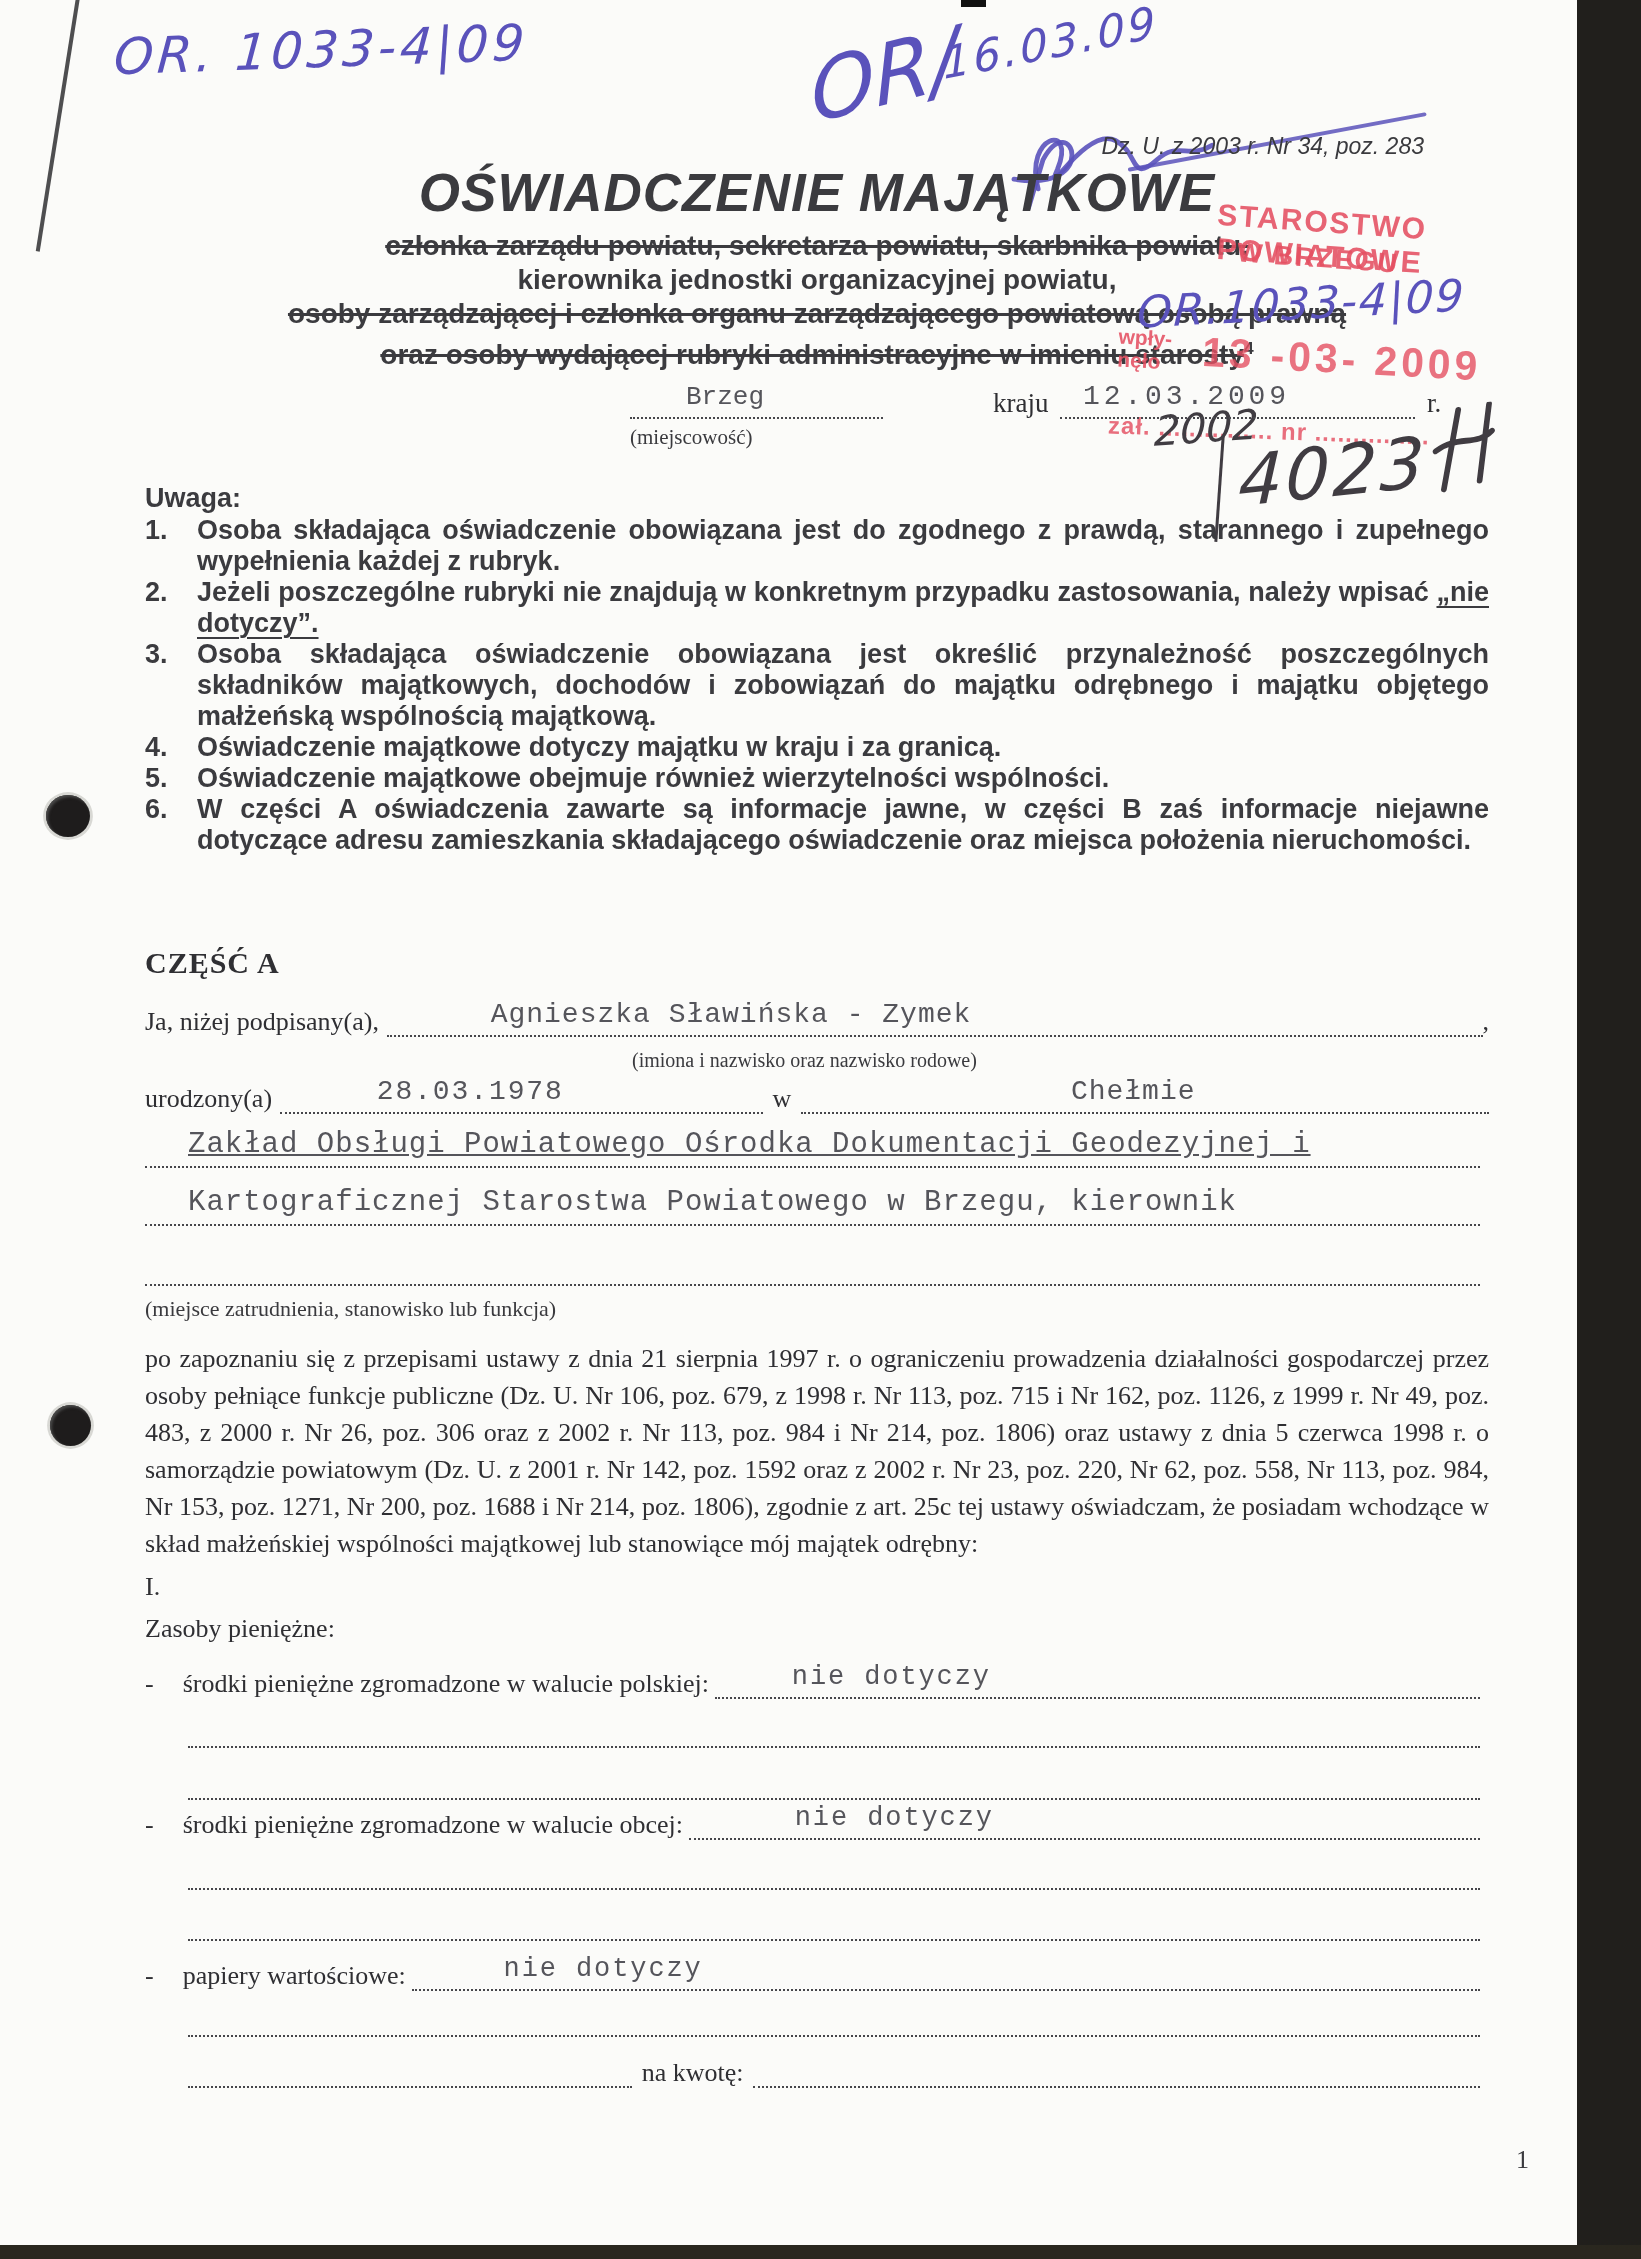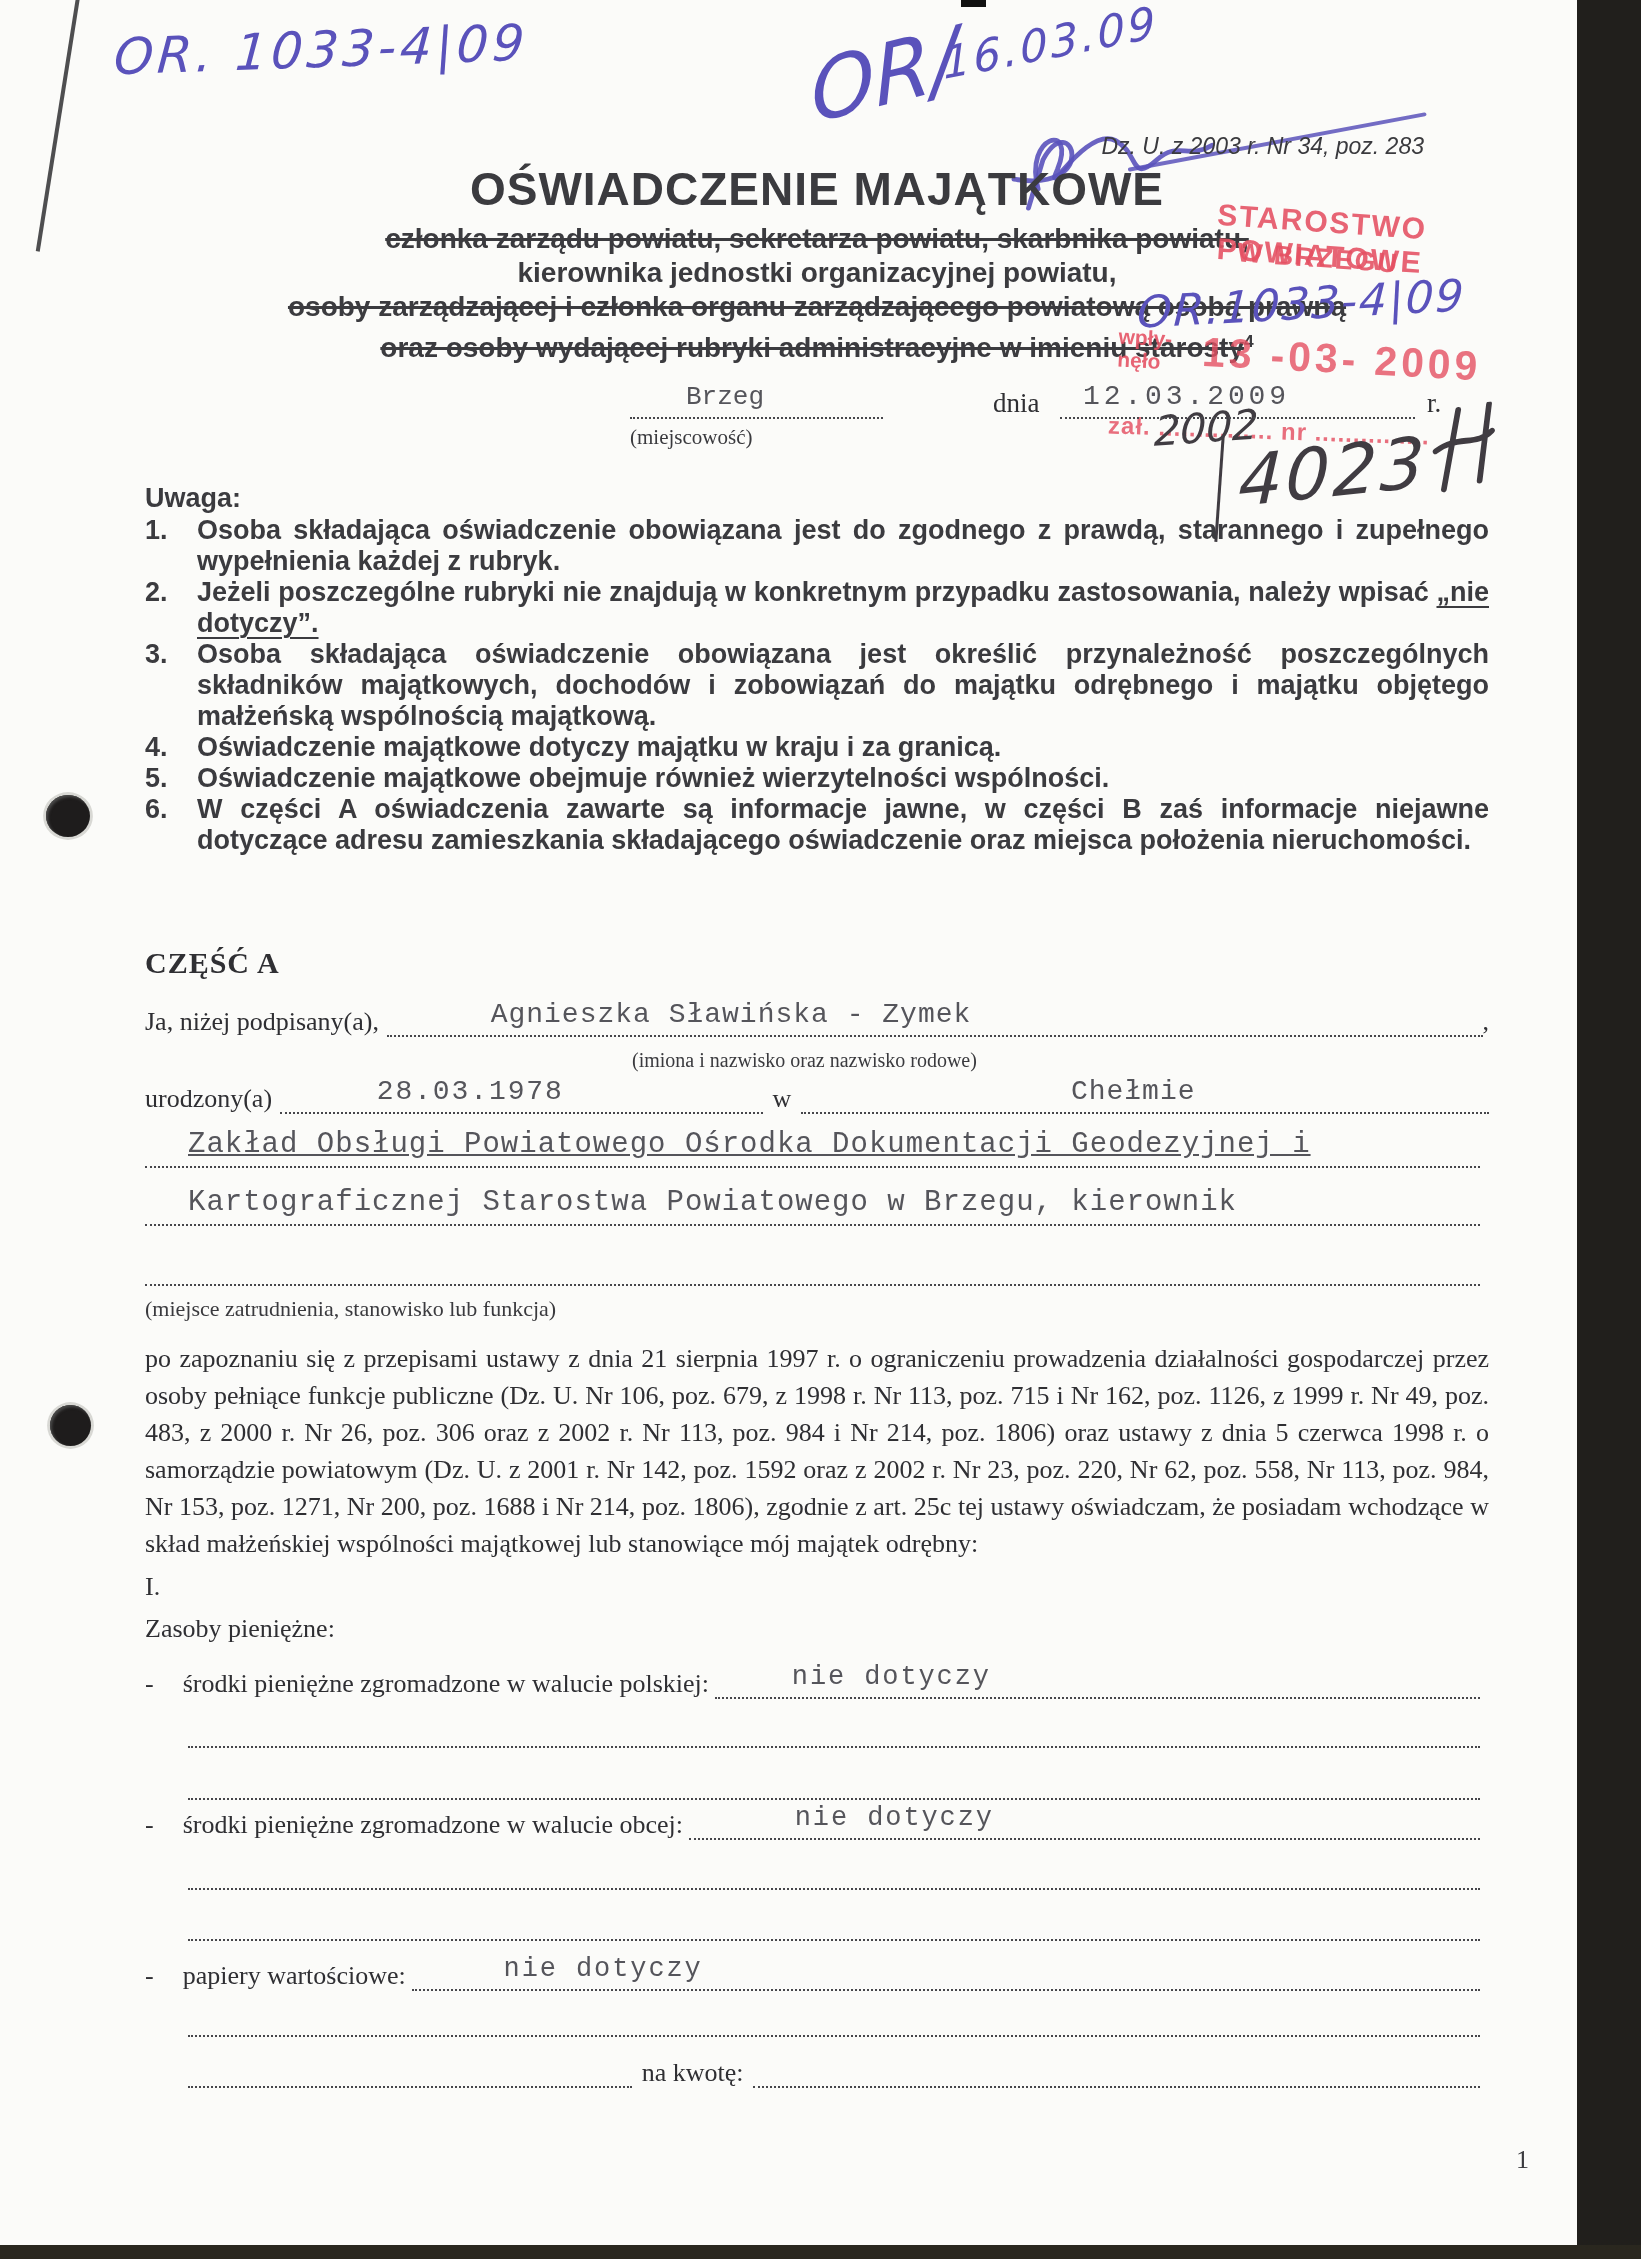--- a/index.html
+++ b/index.html
@@ -13,22 +13,22 @@
   .hole{border-radius:50%;background:#1e1c1c;box-shadow:0 0 0 2.9px #d8d8d4, inset 1.9px 1.9px 2.9px #4a4a4a;}
   .hole1{left:46px;top:795px;width:44px;height:42px;}
   .hole2{left:50px;top:1405px;width:41px;height:41px;}
   .pen-corner{left:56px;top:-5.8px;width:3.9px;height:259px;background:#4e4e50;transform:rotate(9deg);}
   .top-mark{left:961px;top:0;width:25px;height:6.8px;background:#111;}
 
   
   .legal-ref{right:217px;top:133px;font-style:italic;font-size:23px;color:#3a3a3e;
              font-family:"Liberation Sans",sans-serif;}
   .title-block{left:145px;top:162px;width:1344px;text-align:center;color:#3b3b3f;}
-  .doc-title{font-family:"Liberation Sans",sans-serif;font-weight:bold;font-size:46px;
-             letter-spacing:1px;margin:0 0 5.8px 0;}
+  .doc-title{font-family:"Liberation Sans",sans-serif;font-weight:bold;font-size:53px;
+             letter-spacing:1px;margin:0 0 5.8px 0;font-style:italic;}
   .sub{font-family:"Liberation Sans",sans-serif;font-weight:bold;font-size:28px;line-height:34px;margin:0;}
   .struck{text-decoration:line-through;text-decoration-thickness:2.9px;}
   .sup{font-size:17.4px;vertical-align:super;text-decoration:none;display:inline-block;}
 
   
   .stamp{color:#e55062;font-family:"Liberation Sans",sans-serif;font-weight:bold;opacity:.88;}
   .stamp-l1{left:1118px;top:205px;width:406px;font-size:30px;letter-spacing:1.9px;transform:rotate(4deg);text-align:center;}
   .stamp-l2{left:1212px;top:243px;width:212px;font-size:27px;letter-spacing:1.9px;transform:rotate(4deg);text-align:center;}
   .stamp-wply{left:1118px;top:326px;font-size:21px;line-height:23px;transform:rotate(3deg);}
   .stamp-date{left:1202px;top:336px;font-size:41px;letter-spacing:3.9px;transform:rotate(3deg);opacity:.8;}
@@ -119,21 +119,21 @@
 
   <div class="abs hw-dark hw-zal">2002</div>
   <div class="abs hw-tail"></div>
 
   <div class="fillrow" style="left:630px;top:375px;width:253px;height:44px;">
     <div class="fill">
       <span class="typed" style="left:56px;font-size:26px;">Brzeg</span>
     </div>
   </div>
   <div class="abs caption" style="left:630px;top:425px;width:253px;">(miejscowość)</div>
-  <div class="abs label27" style="left:993px;top:388px;font-size:27px;">dnia</div>
+  <div class="abs label27" style="left:993px;top:388px;font-size:27px;">kraju</div>
   <div class="fillrow" style="left:1060px;top:375px;width:355px;height:44px;">
     <div class="fill">
       <span class="typed" style="left:23px;font-size:28px;letter-spacing:3.9px;">12.03.2009</span>
     </div>
   </div>
   <div class="abs label27" style="left:1427px;top:388px;font-size:27px;">r.</div>
 
   <div class="abs uwaga">
     <p class="u-head">Uwaga:</p>
     <div class="u-item">

